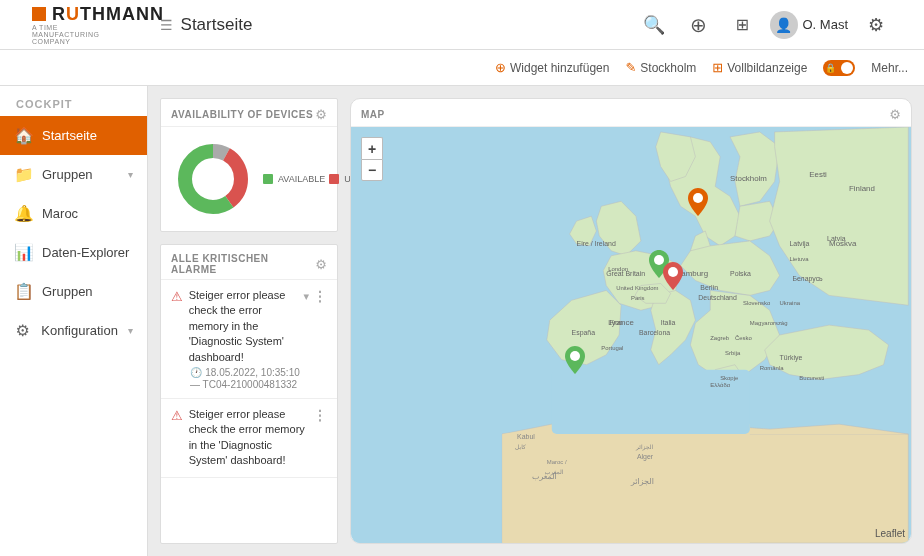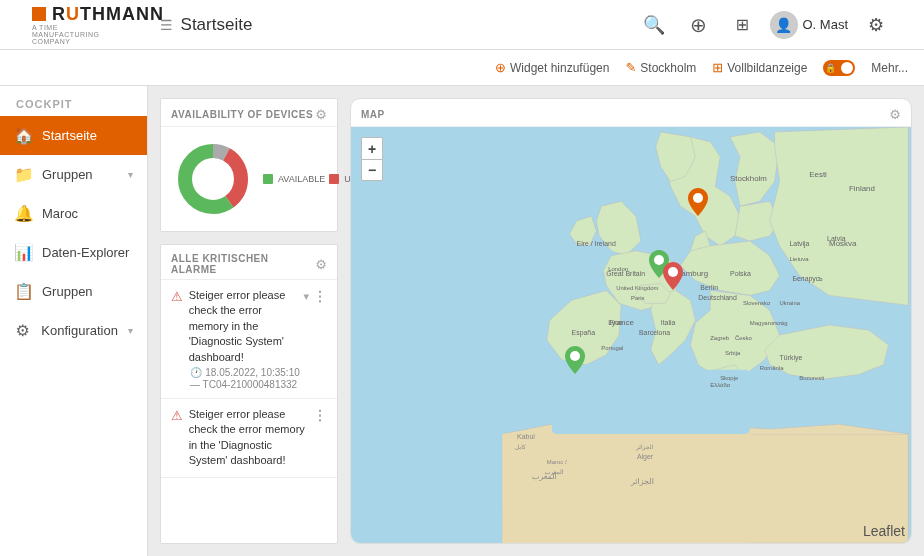--- a/index.html
+++ b/index.html
@@ -401,21 +401,21 @@
     .map-svg {
       width: 100%;
       height: 100%;
     }
 
     
     .leaflet-credit {
       position: absolute;
       bottom: 4px;
       right: 6px;
-      font-size: 14px;
+      font-size: 10px;
       color: #555;
       z-index: 5;
     }
 
     
     .map-pin {
       position: absolute;
       transform: translate(-50%, -100%);
       z-index: 6;
     }

